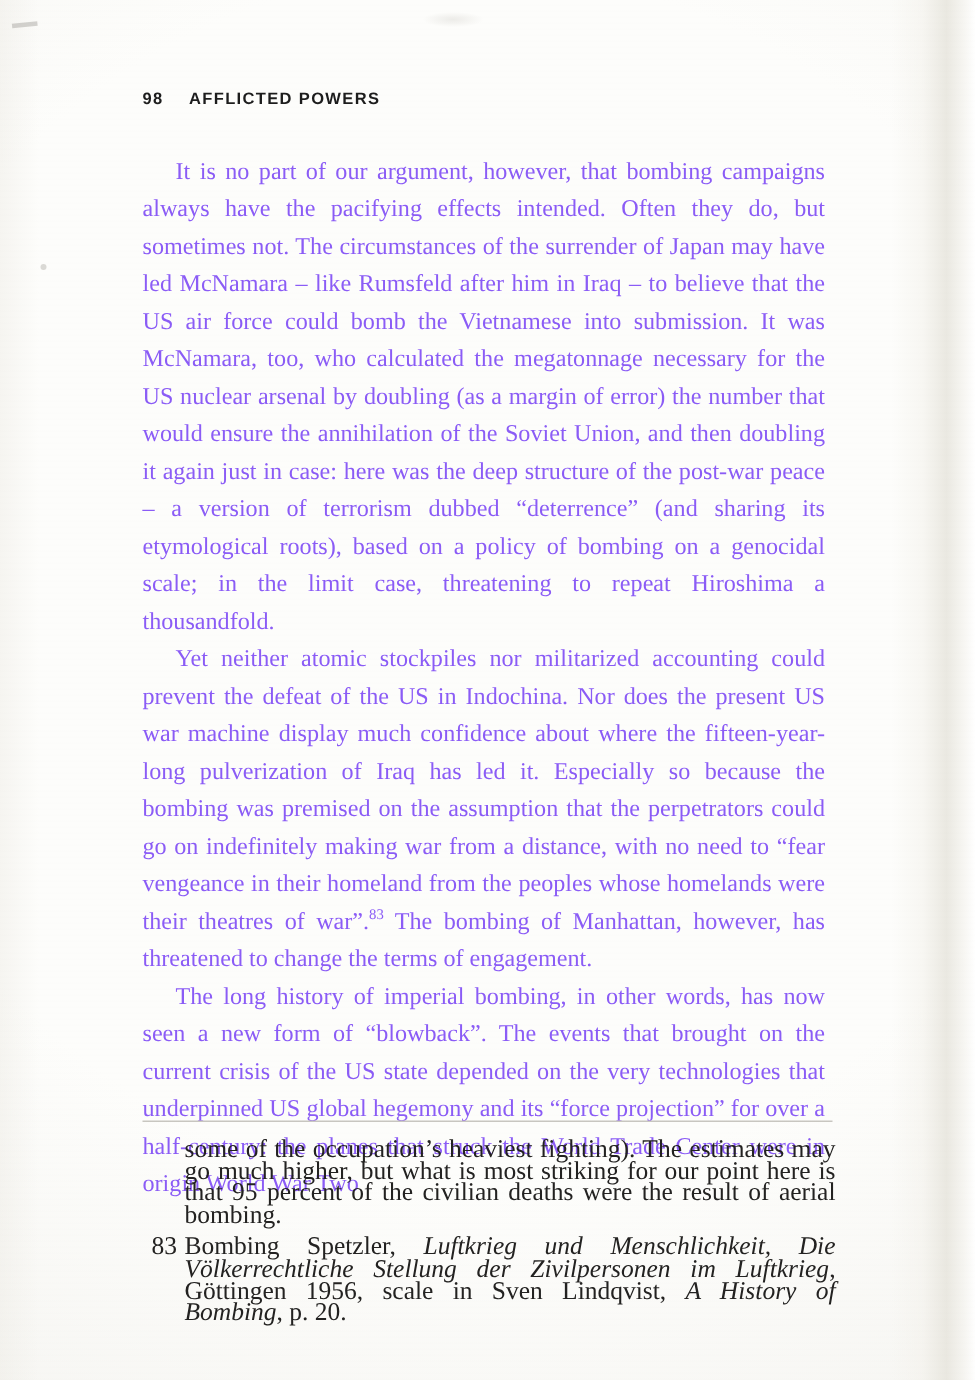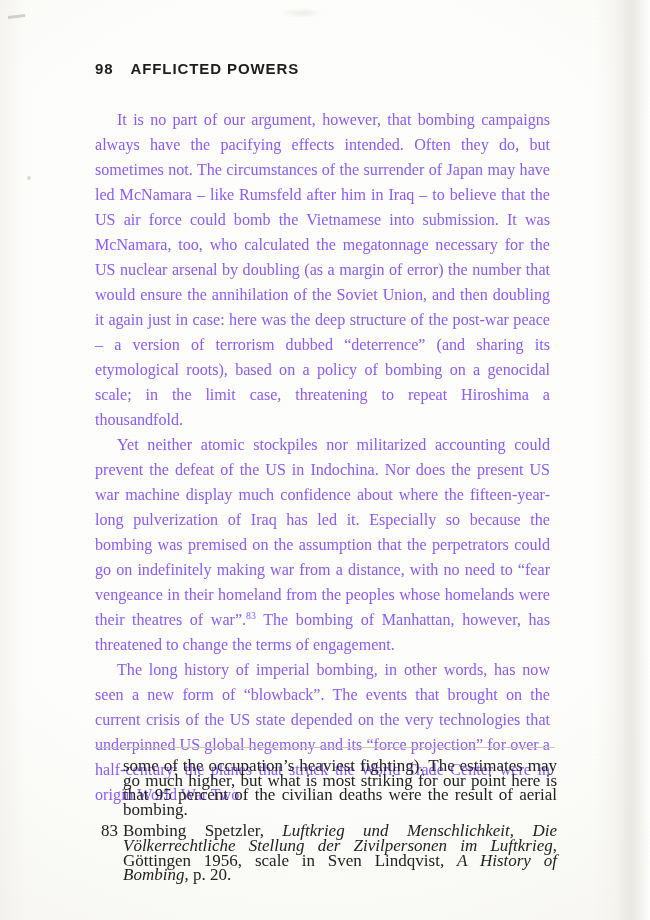--- a/index.html
+++ b/index.html
@@ -96,21 +96,21 @@
     width: 650px;
     height: 920px;
     padding: 60px 52px 0 95px;
     box-sizing: border-box;
   }
 
   
   .running-head {
     font-family: "Liberation Sans", "DejaVu Sans", sans-serif;
     font-weight: bold;
-    font-size: 15px;
+    font-size: 11px;
     letter-spacing: 0.9px;
     color: #1d1d1d;
     white-space: nowrap;
     margin: 0 0 30px 0;
     display: flex;
     align-items: baseline;
   }
   .folio { margin-right: 17px; }
 
   

